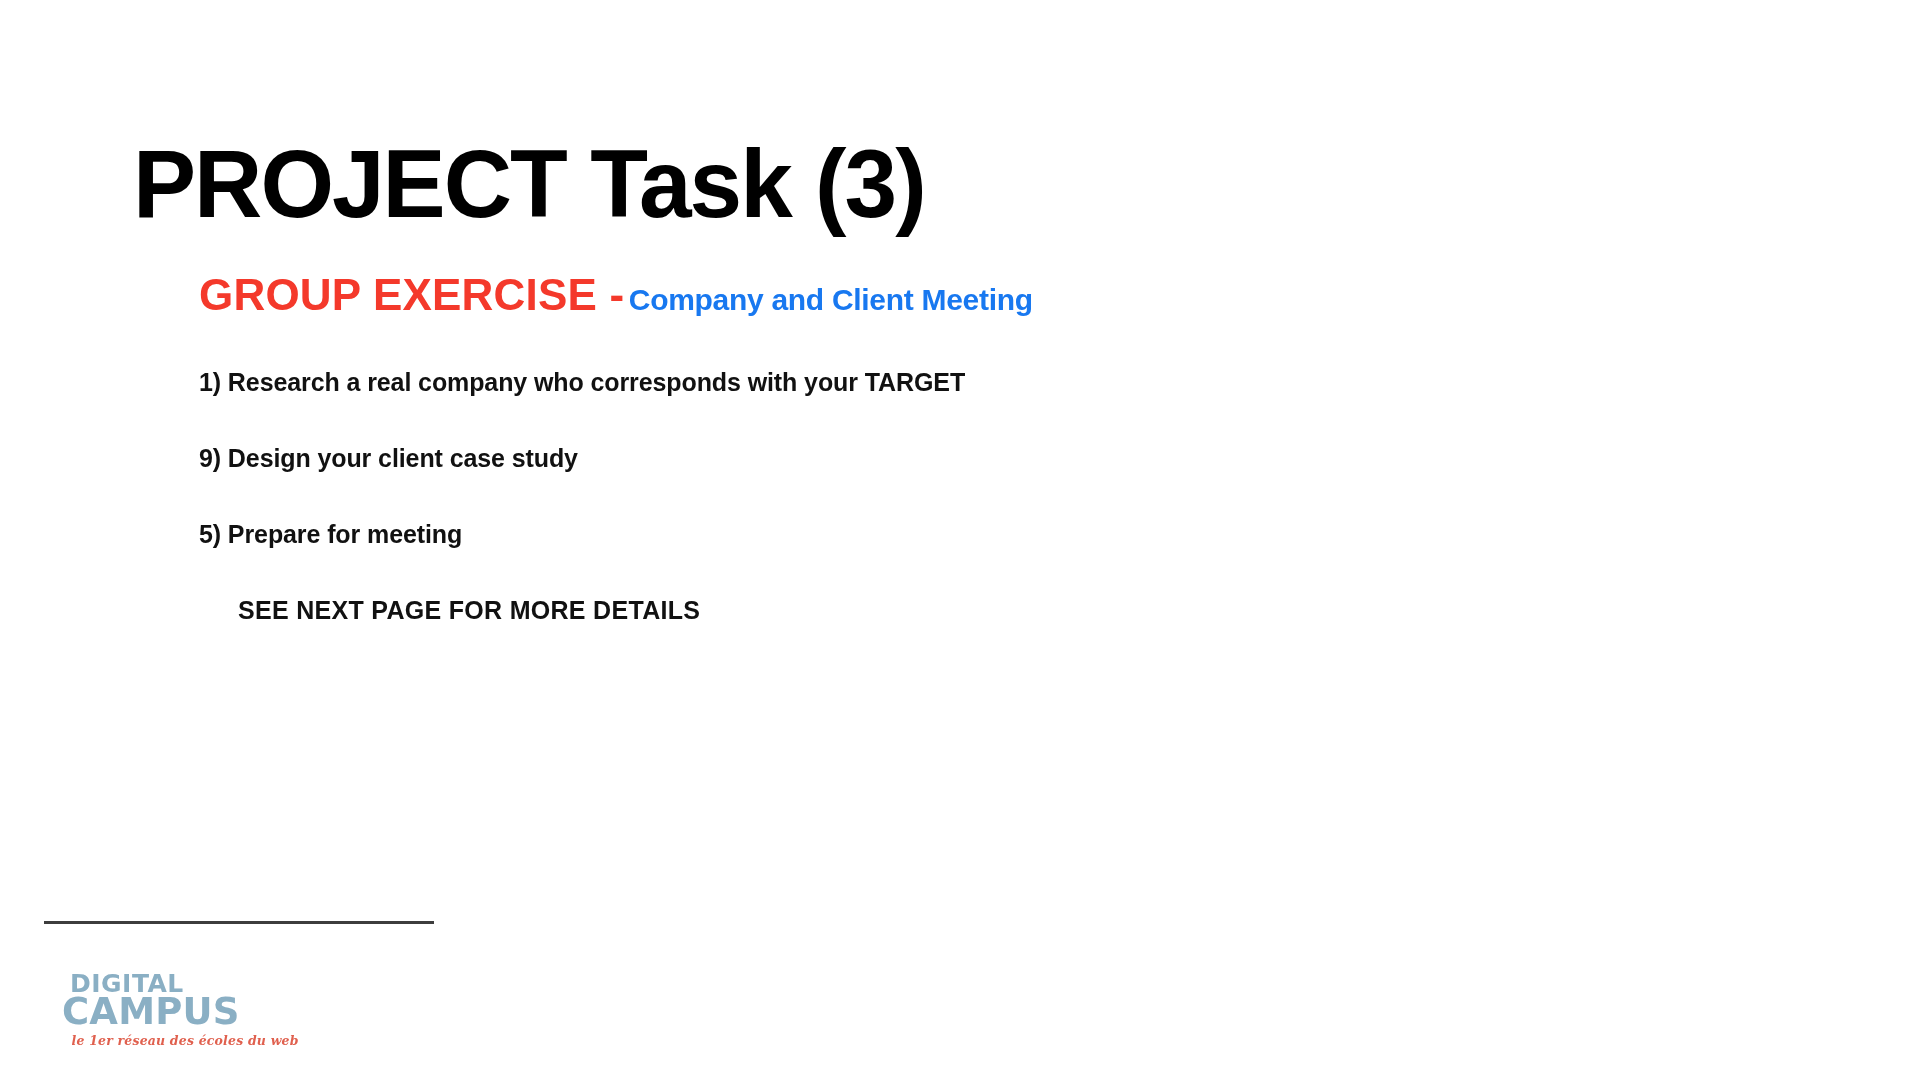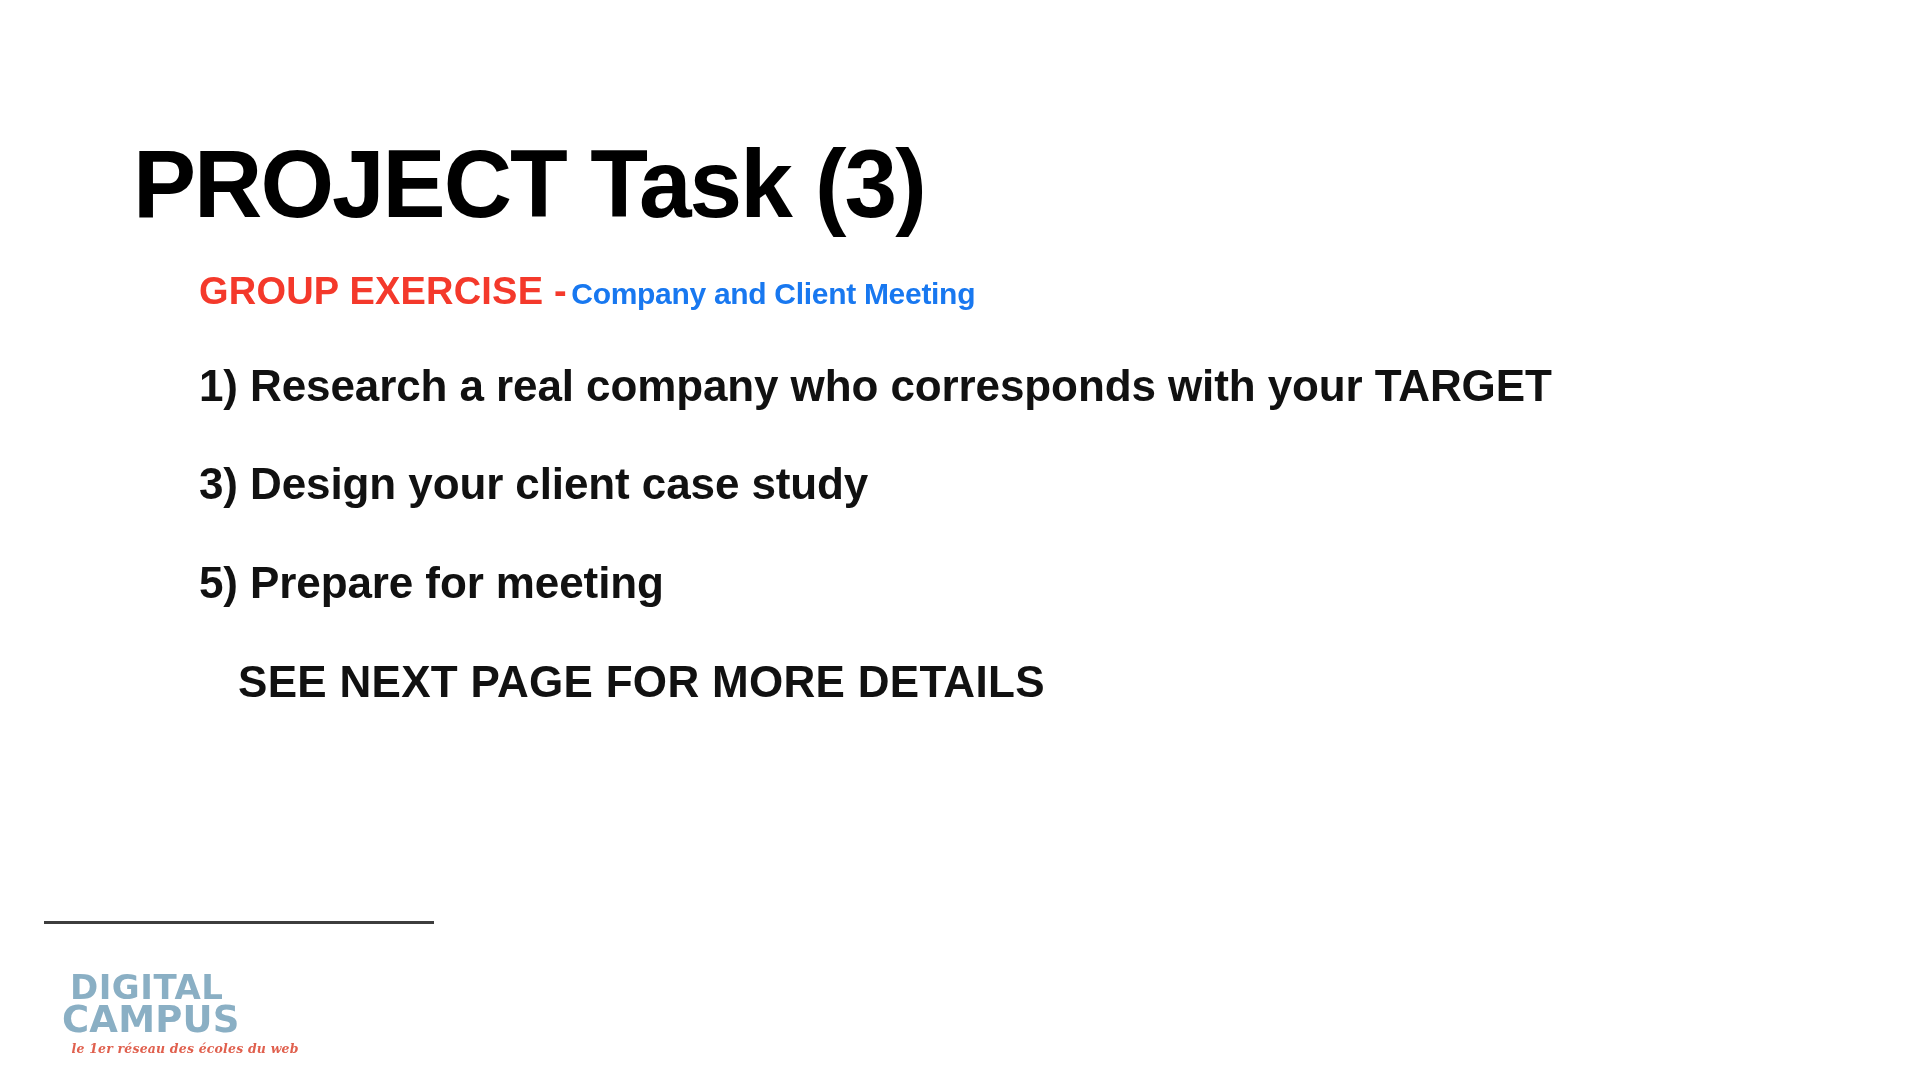--- a/index.html
+++ b/index.html
@@ -41,34 +41,34 @@
     top: 270px;
     width: 1660px;
   }
 
   .subhead {
     margin: 0 0 46px 0;
     line-height: 1.15;
     white-space: nowrap;
   }
   .subhead .eyebrow {
-    font-size: 38px;
+    font-size: 44px;
     font-weight: 700;
     letter-spacing: 0.2px;
     color: #f4392b;
   }
   .subhead .headline {
     font-size: 30px;
     font-weight: 700;
     letter-spacing: -0.3px;
     color: #1878f0;
   }
 
   .task-line {
-    font-size: 44px;
+    font-size: 25px;
     font-weight: 600;
     color: #111111;
     line-height: 1.2;
     margin: 0 0 46px 0;
     letter-spacing: -0.1px;
     white-space: nowrap;
   }
 
   .task-line.final {
     margin-bottom: 0;
@@ -94,21 +94,21 @@
     width: 190px;
     user-select: none;
   }
   .logo-word {
     font-family: "DejaVu Sans", sans-serif;
     color: #8aafc4;
     font-weight: 700;
     letter-spacing: 0.5px;
     line-height: 0.92;
   }
-  .logo-word.line1 { font-size: 34px; padding-left: 8px; }
+  .logo-word.line1 { font-size: 25px; padding-left: 8px; }
   .logo-word.line2 { font-size: 37px; letter-spacing: 0.2px; }
   .logo-tagline {
     margin-top: 4px;
     padding-left: 10px;
     font-family: "DejaVu Serif", serif;
     font-style: italic;
     font-size: 13px;
     font-weight: 600;
     color: #e0604e;
     letter-spacing: 0.2px;
@@ -126,21 +126,21 @@
 
   <div class="body-block">
 
     <p class="subhead">
       <span class="eyebrow">GROUP EXERCISE -</span>
       <span class="headline">Company and Client Meeting</span>
     </p>
 
     <p class="task-line">1) Research a real company who corresponds with your TARGET</p>
 
-    <p class="task-line">3) Design your client case study</p>
+    <p class="task-line">9) Design your client case study</p>
 
     <p class="task-line">5) Prepare for meeting</p>
 
 
     <p class="task-line final">SEE NEXT PAGE FOR MORE DETAILS</p>
 
   </div>
 
   <div class="footer-rule"></div>
 

